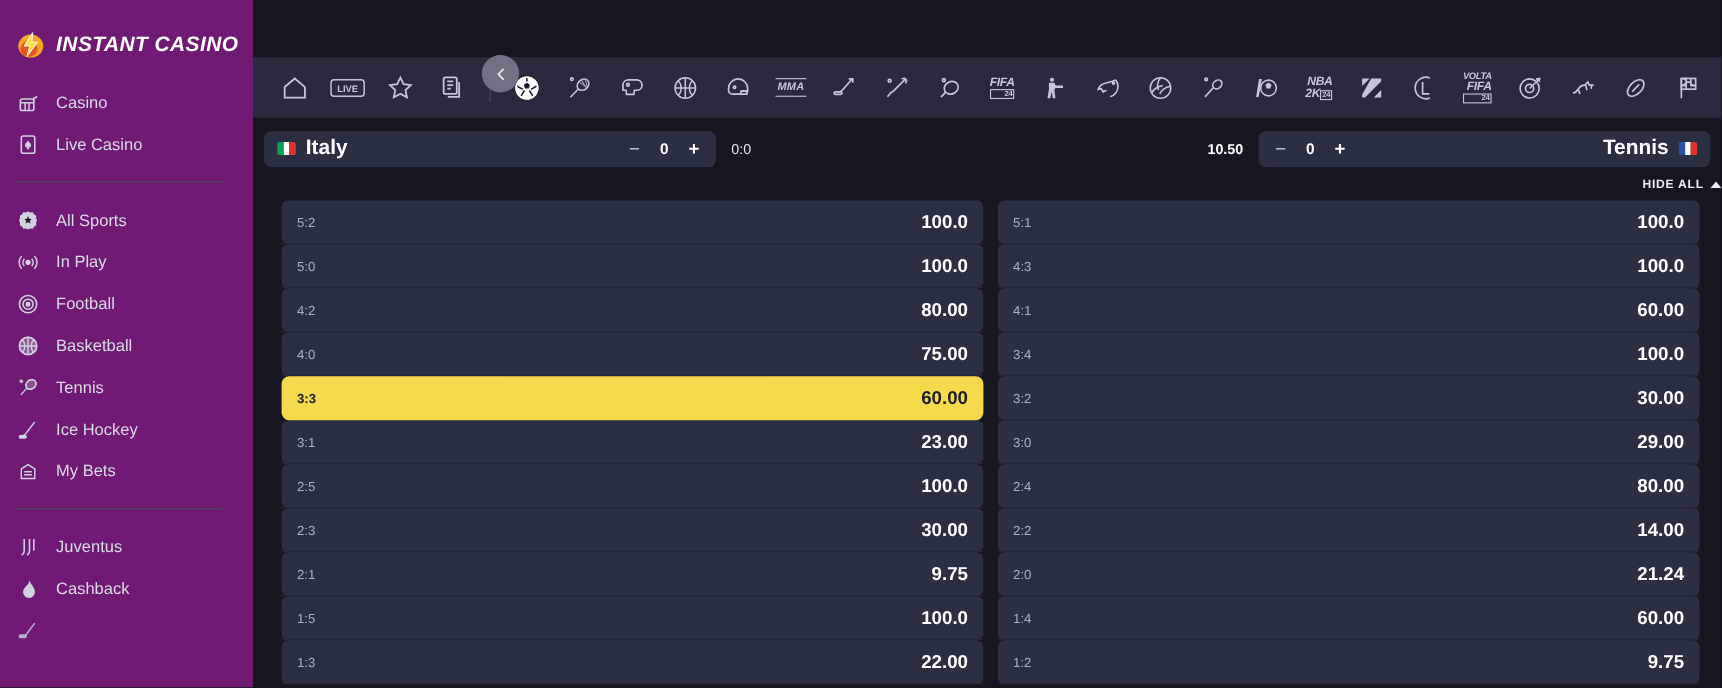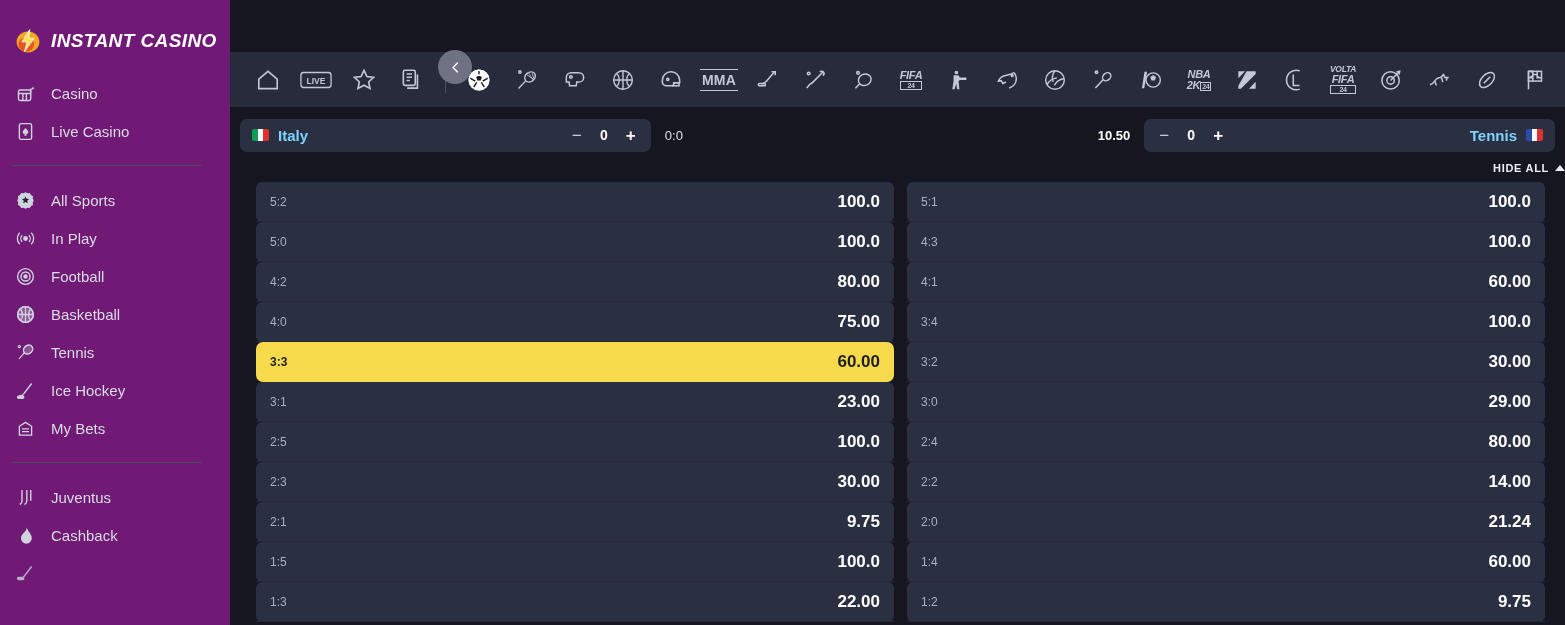--- a/index.html
+++ b/index.html
@@ -45,28 +45,28 @@
   .tb-item {
     width: 48px; height: 55px; flex: 0 0 48px;
     display: flex; align-items: center; justify-content: center;
     color: #c3c8d8; cursor: pointer;
   }
   .tb-item svg { width: 26px; height: 26px; display: block; }
   .tb-item.active { color: #ffffff; }
   .tb-divider { width: 1px; height: 26px; background: #4a4e62; margin: 0 9px; flex: 0 0 1px; }
   .tb-text {
     font-size: 11px; font-weight: 800; font-style: italic;
-    color: #c3c8d8; line-height: 1.0; text-align:center;
+    color: #c3c8d8; line-height: 1.0; text-align:right;
     letter-spacing: -.3px;
   }
   .tb-text .l2 { display:block; }
   .tb-mma {
-    font-size: 14px; font-weight: 800; color: #c3c8d8;
+    font-size: 10px; font-weight: 800; color: #c3c8d8;
     border-top: 1.5px solid #c3c8d8; border-bottom: 1.5px solid #c3c8d8;
-    padding: 2px 2px; letter-spacing: .2px;
+    padding: 2px 2px; letter-spacing: .2px; font-style: italic;
   }
   .badge24 { display:inline-block; border:1px solid #c3c8d8; font-size:7px; padding:0 1px; font-style:normal; }
 
   .collapse-btn {
     position: absolute; left: 208px; top: 50px;
     width: 34px; height: 34px; border-radius: 50%;
     background: #6e7282; display: flex; align-items: center; justify-content: center;
     cursor: pointer; z-index: 20;
   }
   .collapse-btn svg { width: 15px; height: 15px; color: #f0f1f5; }
@@ -77,21 +77,21 @@
     padding: 9px 6px 0 6px; gap: 0;
     height: 47px;
   }
   .team-box {
     background: #2b2f42; border-radius: 7px;
     height: 33px; display: flex; align-items: center;
     padding: 0 12px; flex: 1 1 0; min-width: 0;
   }
   .team-box.left { margin-left: 4px; }
   .team-box.right { margin-right: 4px; }
-  .team-name { font-size: 15px; font-weight: 700; color: #7dd3fc; white-space: nowrap; }
+  .team-name { font-size: 19px; font-weight: 700; color: #ffffff; white-space: nowrap; }
   .flag { width: 17px; height: 12px; border-radius: 2px; overflow: hidden; display: flex; flex: 0 0 17px; }
   .flag span { flex: 1 1 auto; }
   .flag.it .a { background: #0c9e57; } .flag.it .b { background: #ffffff; } .flag.it .c { background: #e03131; }
   .flag.fr .a { background: #2b4fa8; } .flag.fr .b { background: #ffffff; } .flag.fr .c { background: #e03131; }
   .stepper { display: flex; align-items: center; gap: 14px; }
   .step-btn {
     width: 16px; height: 16px; display: flex; align-items: center; justify-content: center;
     color: #cbd0dd; cursor: pointer; font-size: 17px; line-height: 1; font-weight: 400;
   }
   .step-btn.plus { color: #ffffff; font-weight: 700; }

